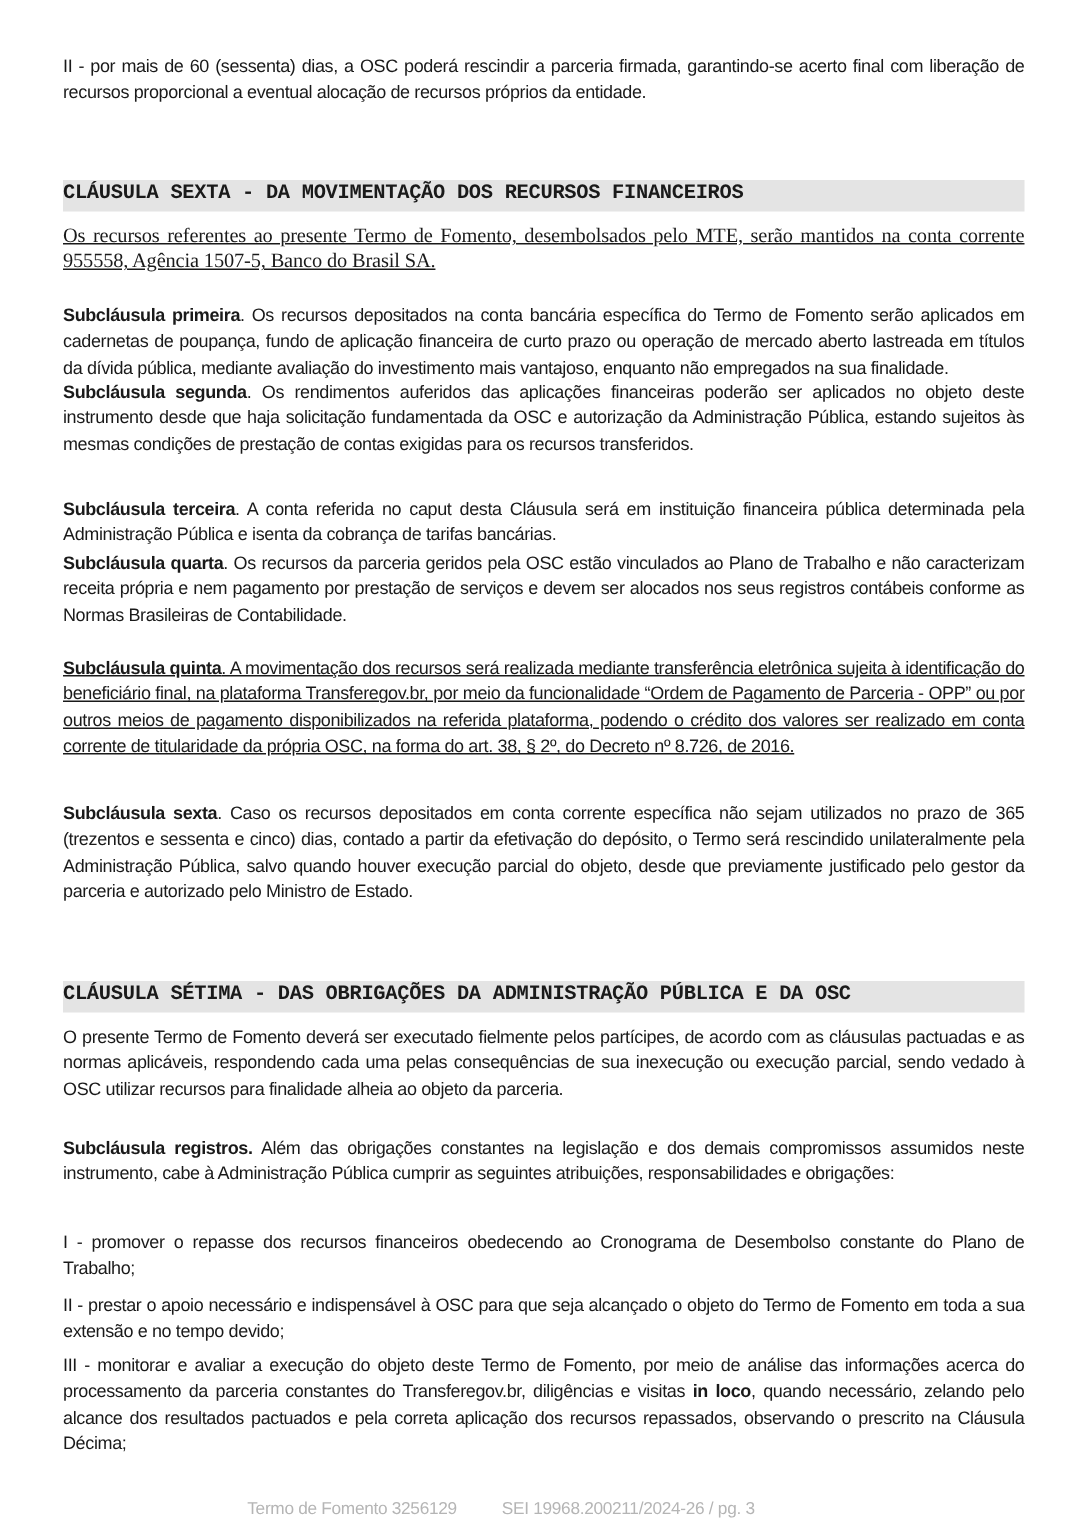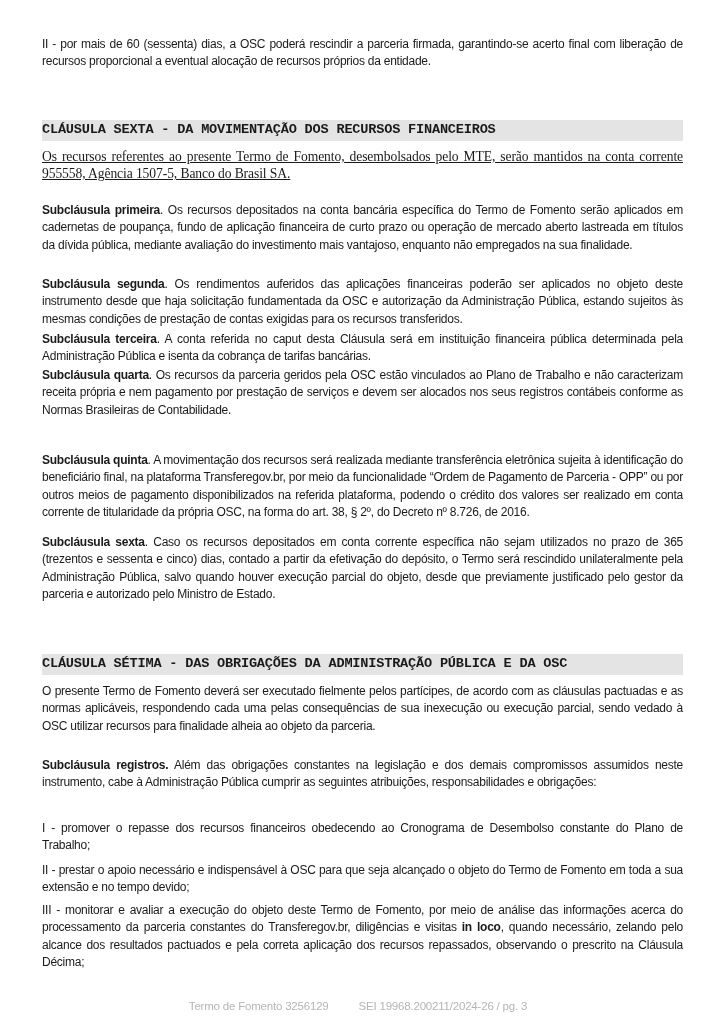--- a/index.html
+++ b/index.html
@@ -20,21 +20,20 @@
   .heading {
     font-family: Liberation Mono, monospace; font-weight: bold;
     font-size: 13.6px; line-height: 20px; background: #e4e4e4;
     padding: 0 0 0 0; margin: 0; letter-spacing: -0.2px; height: 21px;
   }
   .block { position: absolute; left: 0; width: 641px; }
   .footer {
     position: absolute; top: 1000px; left: 0; width: 668px; text-align: center;
     font-family: "Liberation Sans", sans-serif; font-size: 11.5px; color: #b5b5b5;
     letter-spacing: -0.2px;
-    margin-left: 24px;
   }
   .footer span { display: inline-block; }
   .footer .gap { width: 30px; }
 </style>
 </head>
 <body>
 
 <div class="page">
 
   <div class="block" style="top:36px;">
@@ -46,33 +45,33 @@
   </div>
 
   <div class="block" style="top:148px;">
     <p class="p serif">Os recursos referentes ao presente Termo de Fomento, desembolsados pelo MTE, serão mantidos na conta corrente 955558, Agência 1507-5, Banco do Brasil SA.</p>
   </div>
 
   <div class="block" style="top:178px;margin-top:24px;">
     <p class="p"><span class="b">Subcláusula primeira</span><span>. Os recursos depositados na conta bancária específica do Termo de Fomento serão aplicados em cadernetas de poupança, fundo de aplicação financeira de curto prazo ou operação de mercado aberto lastreada em títulos da dívida pública, mediante avaliação do investimento mais vantajoso, enquanto não empregados na sua finalidade.</span></p>
   </div>
 
-  <div class="block" style="top:276px;">
+  <div class="block" style="top:253px;">
     <p class="p"><span class="b">Subcláusula segunda</span><span>. Os rendimentos auferidos das aplicações financeiras poderão ser aplicados no objeto deste instrumento desde que haja solicitação fundamentada da OSC e autorização da Administração Pública, estando sujeitos às mesmas condições de prestação de contas exigidas para os recursos transferidos.</span></p>
   </div>
 
   <div class="block" style="top:331px;">
     <p class="p"><span class="b">Subcláusula terceira</span><span>. A conta referida no caput desta Cláusula será em instituição financeira pública determinada pela Administração Pública e isenta da cobrança de tarifas bancárias.</span></p>
   </div>
 
   <div class="block" style="top:367px;">
     <p class="p"><span class="b">Subcláusula quarta</span><span>. Os recursos da parceria geridos pela OSC estão vinculados ao Plano de Trabalho e não caracterizam receita própria e nem pagamento por prestação de serviços e devem ser alocados nos seus registros contábeis conforme as Normas Brasileiras de Contabilidade.</span></p>
   </div>
 
-  <div class="block" style="top:452px;">
+  <div class="block" style="top:437px;text-decoration:underline;">
     <p class="p"><span class="b">Subcláusula quinta</span><span>. A movimentação dos recursos será realizada mediante transferência eletrônica sujeita à identificação do beneficiário final, na plataforma Transferegov.br, por meio da funcionalidade “Ordem de Pagamento de Parceria - OPP” ou por outros meios de pagamento disponibilizados na referida plataforma, podendo o crédito dos valores ser realizado em conta corrente de titularidade da própria OSC, na forma do art. 38, § 2º, do Decreto nº 8.726, de 2016.</span></p>
   </div>
 
   <div class="block" style="top:534px;">
     <p class="p"><span class="b">Subcláusula sexta</span><span>. Caso os recursos depositados em conta corrente específica não sejam utilizados no prazo de 365 (trezentos e sessenta e cinco) dias, contado a partir da efetivação do depósito, o Termo será rescindido unilateralmente pela Administração Pública, salvo quando houver execução parcial do objeto, desde que previamente justificado pelo gestor da parceria e autorizado pelo Ministro de Estado.</span></p>
   </div>
 
   <div class="block" style="top:654px;">
     <h2 class="heading">CLÁUSULA SÉTIMA - DAS OBRIGAÇÕES DA ADMINISTRAÇÃO PÚBLICA E DA OSC</h2>
   </div>

